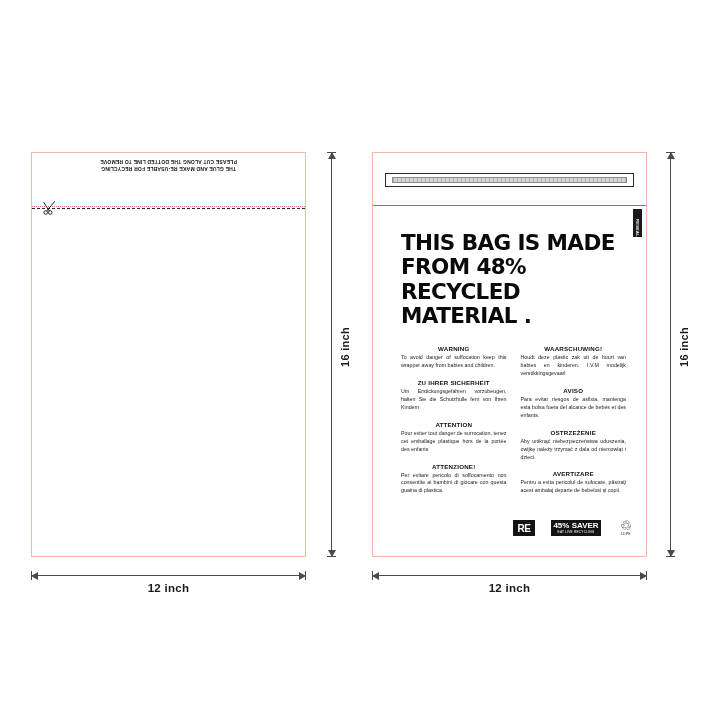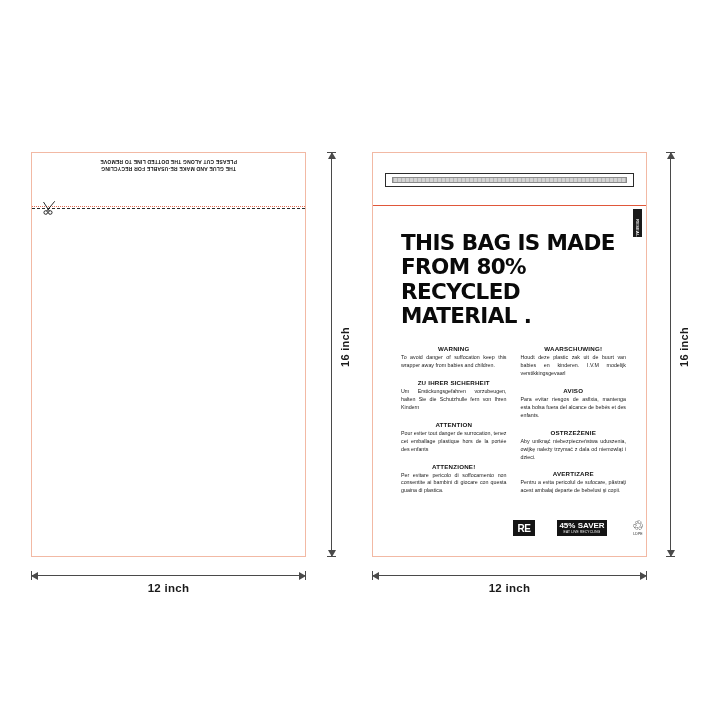--- a/index.html
+++ b/index.html
@@ -173,21 +173,21 @@
     text-align: justify;
     color: #222;
   }
 
   .logo-row {
     position: absolute;
     left: 140px;
     bottom: 20px;
     display: flex;
     align-items: flex-end;
-    gap: 22px;
+    gap: 16px;
   }
   .logo-box {
     background: #141414;
     color: #ffffff;
     font-weight: bold;
     display: flex;
     align-items: center;
     justify-content: center;
     letter-spacing: -0.5px;
   }
@@ -320,21 +320,21 @@
         <div class="zip-ticks"></div>
       </div>
     </div>
 
     <div class="flap-line"></div>
 
     <div class="side-tab">
       <span>RESEALABLE</span>
     </div>
 
-    <div class="headline">THIS BAG IS MADE FROM 80% RECYCLED MATERIAL .</div>
+    <div class="headline">THIS BAG IS MADE FROM 48% RECYCLED MATERIAL .</div>
 
     <div class="warn-cols">
       <div class="warn-col">
         <div class="warn-block">
           <div class="warn-title">WARNING</div>
           <div class="warn-body">To avoid danger of suffocation keep this wrapper away from babies and children.</div>
         </div>
         <div class="warn-block">
           <div class="warn-title">ZU IHRER SICHERHEIT</div>
           <div class="warn-body">Um Erstickungsgefahren vorzubeugen, halten Sie die Schutzhulle fern von Ihren Kindern</div>

